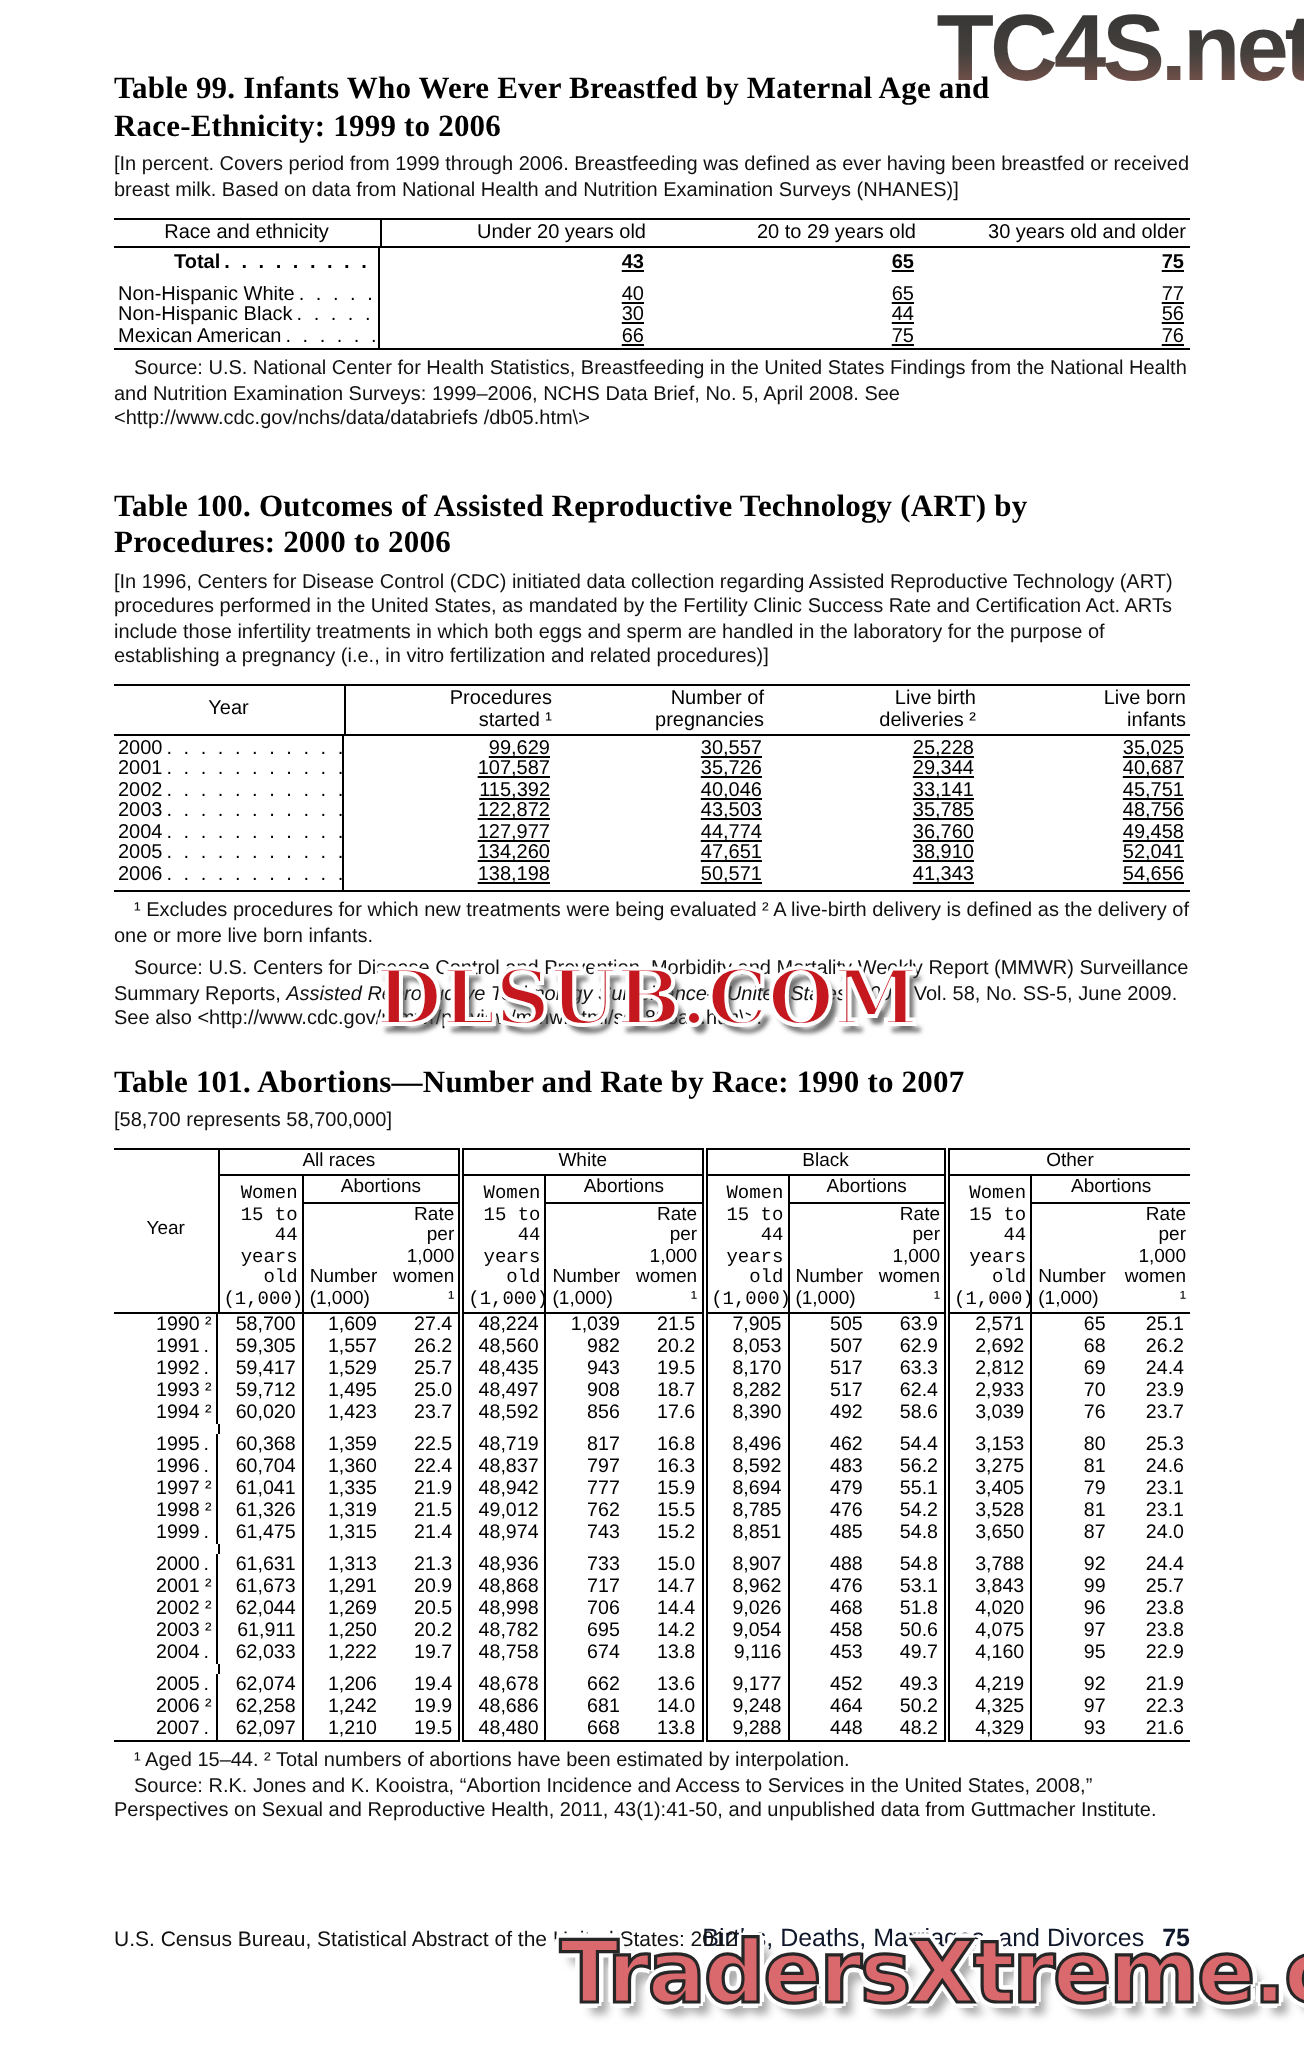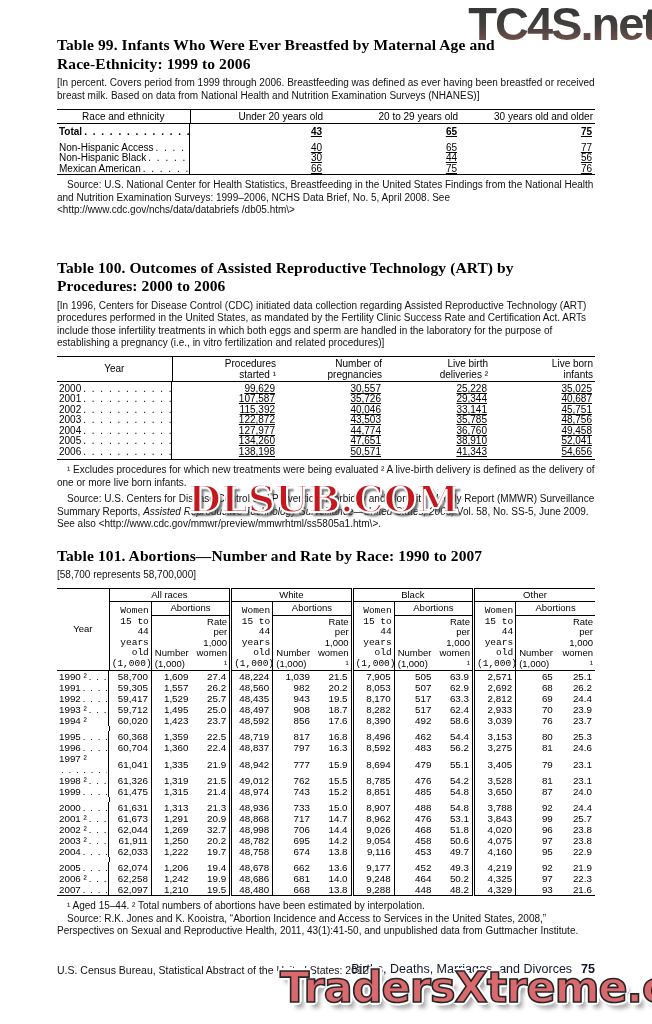--- a/index.html
+++ b/index.html
@@ -19,21 +19,21 @@
   .num{text-align:right;text-decoration:underline;}
   .lbl{display:flex;align-items:baseline;padding:0 0 0 2px;}
   .lt{white-space:nowrap;}
   .leader{flex:1;overflow:hidden;white-space:nowrap;letter-spacing:1.5px;padding-left:2px;}
 
   
   #t99{margin-top:7px;border-top:1.5px solid #000;border-bottom:1.5px solid #000;}
   #t99 th{border-bottom:1px solid #000;}
   #t99 .c0{border-right:1px solid #000;}
   #t99 tr.total{font-weight:bold;}
-  #t99 tr.total td{padding-top:3px;padding-bottom:5px;}
+  #t99 tr.total td{padding-top:3px;padding-bottom:5px;margin-left:28px;}
   #t99 thead th.hc{ text-align:center;}
   #t99 thead th.hr{ text-align:right;}
 
   
   #t100{margin-top:6px;border-top:1.5px solid #000;border-bottom:1.5px solid #000;}
   #t100 thead th{border-bottom:1px solid #000;vertical-align:bottom;}
   #t100 thead th.hy{text-align:center;vertical-align:middle;}
   #t100 .c0{border-right:1px solid #000;}
   #t100 thead th.hr{text-align:right;line-height:11px;}
   #t100 tbody td{line-height:10.5px;}
@@ -46,28 +46,28 @@
   #t101 th.year{border-right:1px solid #000;border-bottom:1px solid #000;text-align:center;vertical-align:middle;}
   #t101 th.grp{border-bottom:1px solid #000;border-right:3px double #000;text-align:center;}
   #t101 th.grp.last{border-right:none;}
   #t101 th.w{border-right:1px solid #000;border-bottom:1px solid #000;text-align:right;vertical-align:bottom;font-family:Liberation Mono, monospace;}
   #t101 th.ab{border-bottom:1px solid #000;border-right:3px double #000;text-align:center;}
   #t101 th.ab.last{border-right:none;}
   #t101 th.numh{text-align:left;vertical-align:bottom;border-bottom:1px solid #000;padding-left:3px;}
   #t101 th.rateh{text-align:right;vertical-align:bottom;border-bottom:1px solid #000;border-right:3px double #000;}
   #t101 th.rateh.last{border-right:none;}
   #t101 td{line-height:11px;text-align:right;}
-  #t101 td.y{border-right:1px solid #000;text-align:left;padding:0 1px 0 2px;}
+  #t101 td.y{border-right:1px solid #000;text-align:left;padding:0 1px 0 2px;margin-left:19px;}
   #t101 td.y .leader{letter-spacing:1px;}
   #t101 td.w{border-right:1px solid #000;}
   #t101 td.r{border-right:3px double #000;}
   #t101 td.r.last{border-right:none;}
   #t101 tr.gap td{height:5px;line-height:5px;}
 
-  .sec100{margin-top:42px;}
+  .sec100{margin-top:28px;}
   .sec101{margin-top:16px;}
 
   
   .runhead{position:absolute;top:962px;right:57px;font-size:12.5px;color:#0f172a;}
   .runhead .pg{font-weight:bold;margin-left:9px;}
   .footline{position:absolute;top:964px;left:57px;font-size:10.5px;color:#111;}
 
   
   .wm-top{position:absolute;top:-4px;right:-4px;z-index:5;
     font-family:"Liberation Sans",sans-serif;font-weight:bold;font-size:47px;letter-spacing:-2px;
@@ -120,21 +120,21 @@
               <td class="c0 lbl">
                 <span class="lt">Total</span>
                 <span class="leader">. . . . . . . . . . . . . . . . . . . . . . . . . . . . . . . . . . . . . . . . . . . . . . . . . . . . . . . . . . . . . . . . . . . . . . . . . . . . . . . . </span>
               </td>
               <td class="num">43</td>
               <td class="num">65</td>
               <td class="num">75</td>
             </tr>
             <tr>
               <td class="c0 lbl">
-                <span class="lt">Non-Hispanic Access</span>
+                <span class="lt">Non-Hispanic White</span>
                 <span class="leader">. . . . . . . . . . . . . . . . . . . . . . . . . . . . . . . . . . . . . . . . . . . . . . . . . . . . . . . . . . . . . . . . . . . . . . . . . . . . . . . . </span>
               </td>
               <td class="num">40</td>
               <td class="num">65</td>
               <td class="num">77</td>
             </tr>
             <tr>
               <td class="c0 lbl">
                 <span class="lt">Non-Hispanic Black</span>
                 <span class="leader">. . . . . . . . . . . . . . . . . . . . . . . . . . . . . . . . . . . . . . . . . . . . . . . . . . . . . . . . . . . . . . . . . . . . . . . . . . . . . . . . </span>
@@ -445,21 +445,21 @@
               <td class="n">797</td>
               <td class="r">16.3</td>
               <td class="w">8,592</td>
               <td class="n">483</td>
               <td class="r">56.2</td>
               <td class="w">3,275</td>
               <td class="n">81</td>
               <td class="r last">24.6</td>
             </tr>
             <tr>
-              <td class="y" style="display: flex; flex-direction: column;">
+              <td class="y" style="display: flex;">
                 <span class="lt">1997 ²</span>
                 <span class="leader">. . . . . . . . . . . . . . . . . . . . . . . . . . . . . . . . . . . . . . . . . . . . . . . . . . . . . . . . . . . . . . . . . . . . . . . . . . . . . . . . </span>
               </td>
               <td class="w">61,041</td>
               <td class="n">1,335</td>
               <td class="r">21.9</td>
               <td class="w">48,942</td>
               <td class="n">777</td>
               <td class="r">15.9</td>
               <td class="w">8,694</td>
@@ -556,21 +556,21 @@
               <td class="n">99</td>
               <td class="r last">25.7</td>
             </tr>
             <tr>
               <td class="y" style="display: flex;">
                 <span class="lt">2002 ²</span>
                 <span class="leader">. . . . . . . . . . . . . . . . . . . . . . . . . . . . . . . . . . . . . . . . . . . . . . . . . . . . . . . . . . . . . . . . . . . . . . . . . . . . . . . . </span>
               </td>
               <td class="w">62,044</td>
               <td class="n">1,269</td>
-              <td class="r">32.7</td>
+              <td class="r">20.5</td>
               <td class="w">48,998</td>
               <td class="n">706</td>
               <td class="r">14.4</td>
               <td class="w">9,026</td>
               <td class="n">468</td>
               <td class="r">51.8</td>
               <td class="w">4,020</td>
               <td class="n">96</td>
               <td class="r last">23.8</td>
             </tr>

